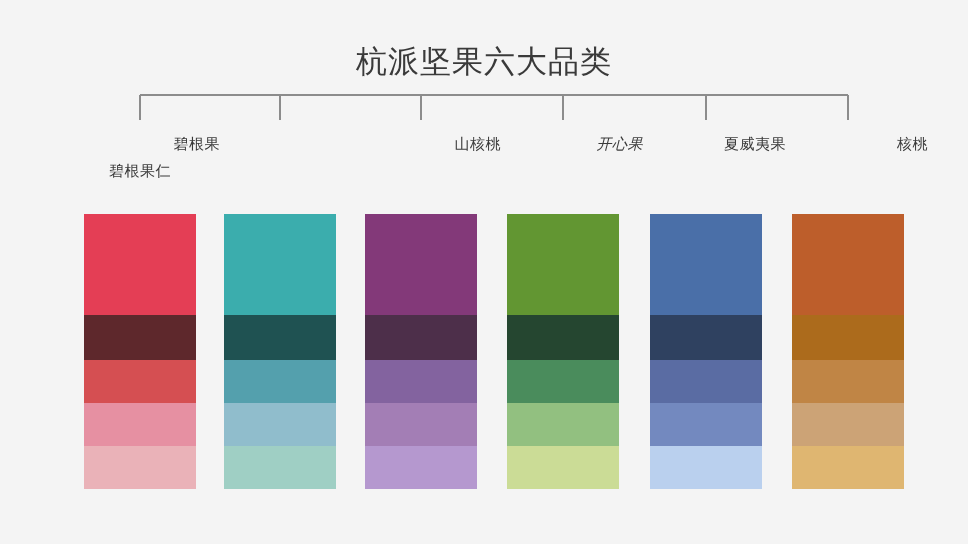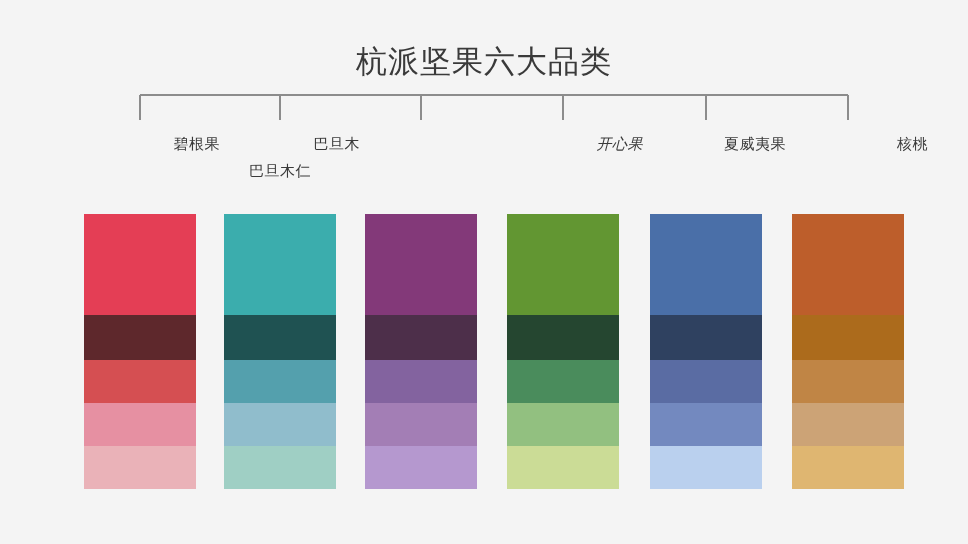--- a/index.html
+++ b/index.html
@@ -108,26 +108,24 @@
         <line x1="421" y1="95" x2="421" y2="120" stroke="#8c8c8c"></line>
         <line x1="563" y1="95" x2="563" y2="120" stroke="#8c8c8c"></line>
         <line x1="706" y1="95" x2="706" y2="120" stroke="#8c8c8c"></line>
         <line x1="848" y1="95" x2="848" y2="120" stroke="#8c8c8c"></line>
       </g>
   </svg>
 
   <div id="labels">
       <div class="label-col" style="left: 60px;">
         <span class="label-line1">碧根果</span>
-      </div>
-      <div class="label-col" style="left: 200px;">
-        <span class="label-line1">巴旦木</span>
-        <span class="label-line2">巴旦木仁</span>
+        <span class="label-line2">碧根果仁</span>
       </div>
       <div class="label-col" style="left: 341px;">
+        <span class="label-line1">山核桃</span>
       </div>
       <div class="label-col" style="left: 483px; font-style: italic;">
         <span class="label-line1">开心果</span>
       </div>
       <div class="label-col" style="left: 768px;">
         <span class="label-line1">核桃</span>
       </div>
       <div class="label-col" style="left: 626px;">
         <span class="label-line1">夏威夷果</span>
       </div>

